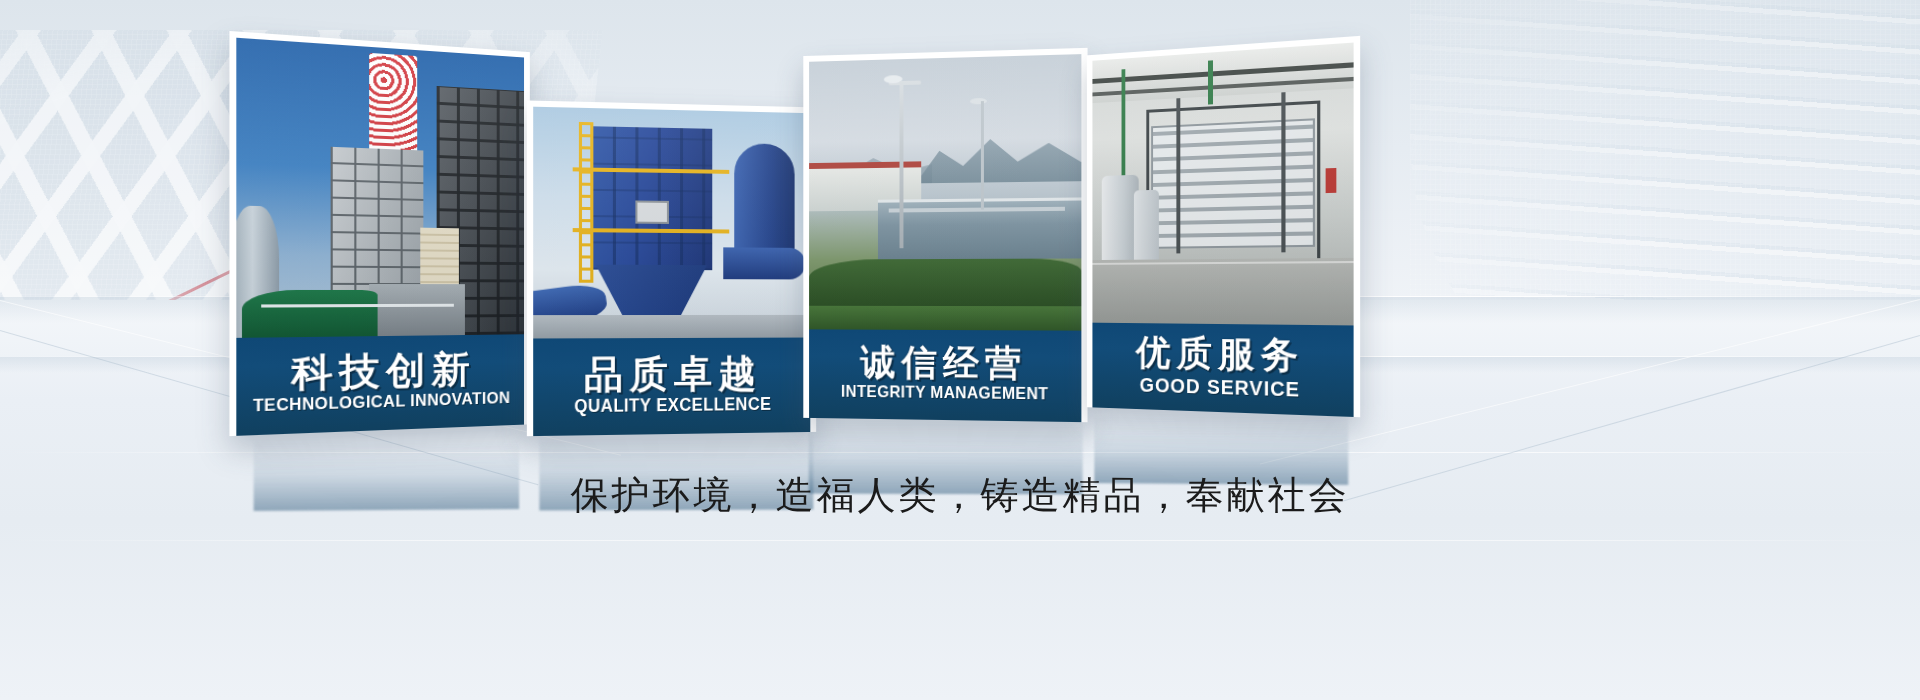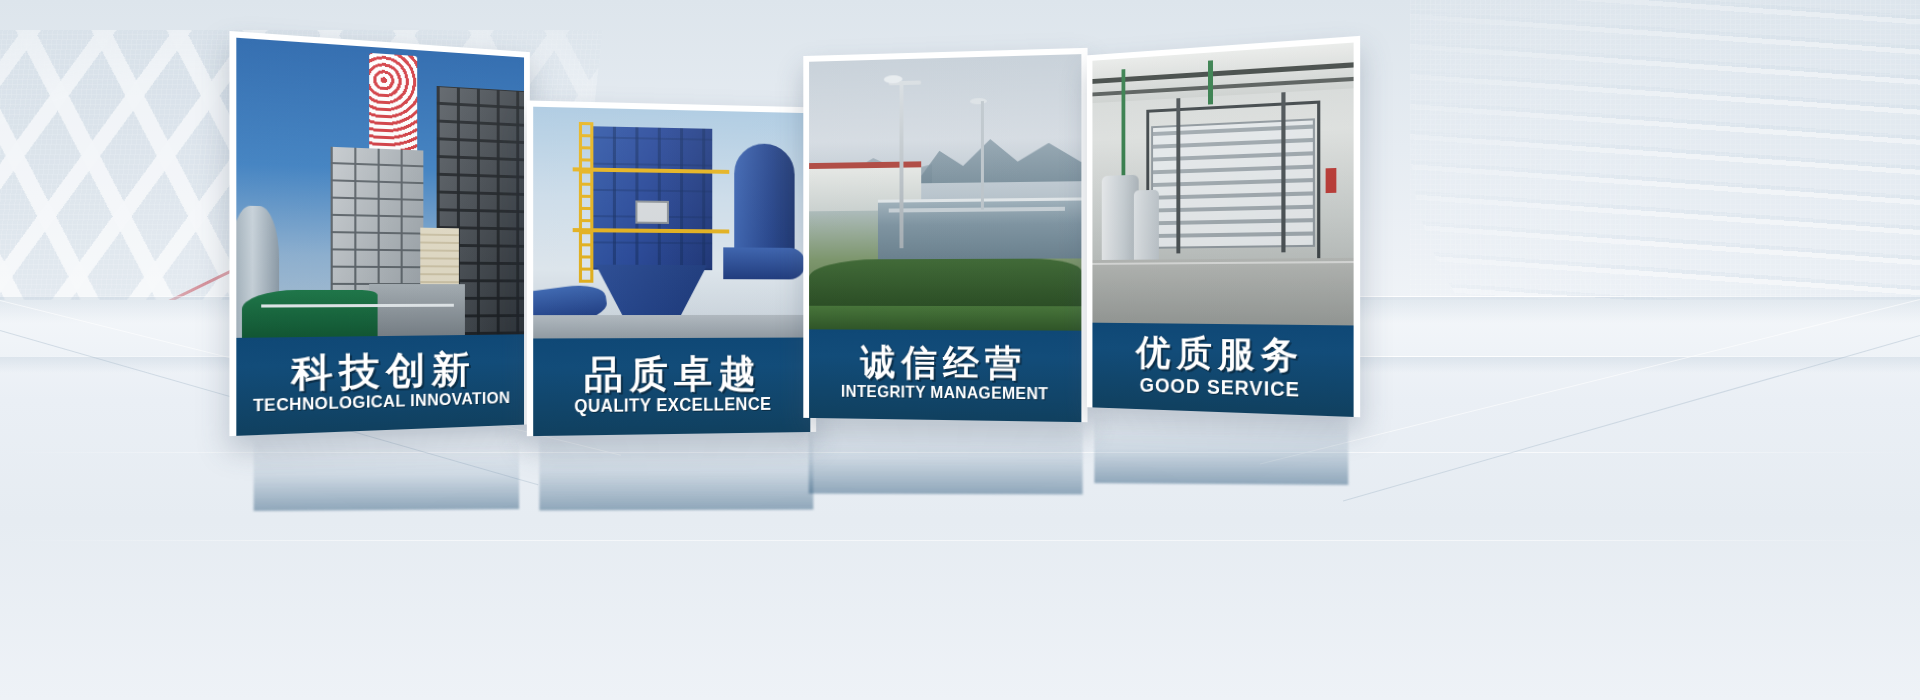--- a/index.html
+++ b/index.html
@@ -449,14 +449,15 @@
         </div>
         <div class="cap" style="height:88px">
           <div class="zh" style="font-size:36px">优质服务</div>
           <div class="en" style="font-size:21px;letter-spacing:1px">GOOD SERVICE</div>
         </div>
       </div>
     </div>
 
   </div>
 
+  <div class="tagline">保护环境，造福人类，铸造精品，奉献社会</div>
 
 </div>
 
 </body></html>

